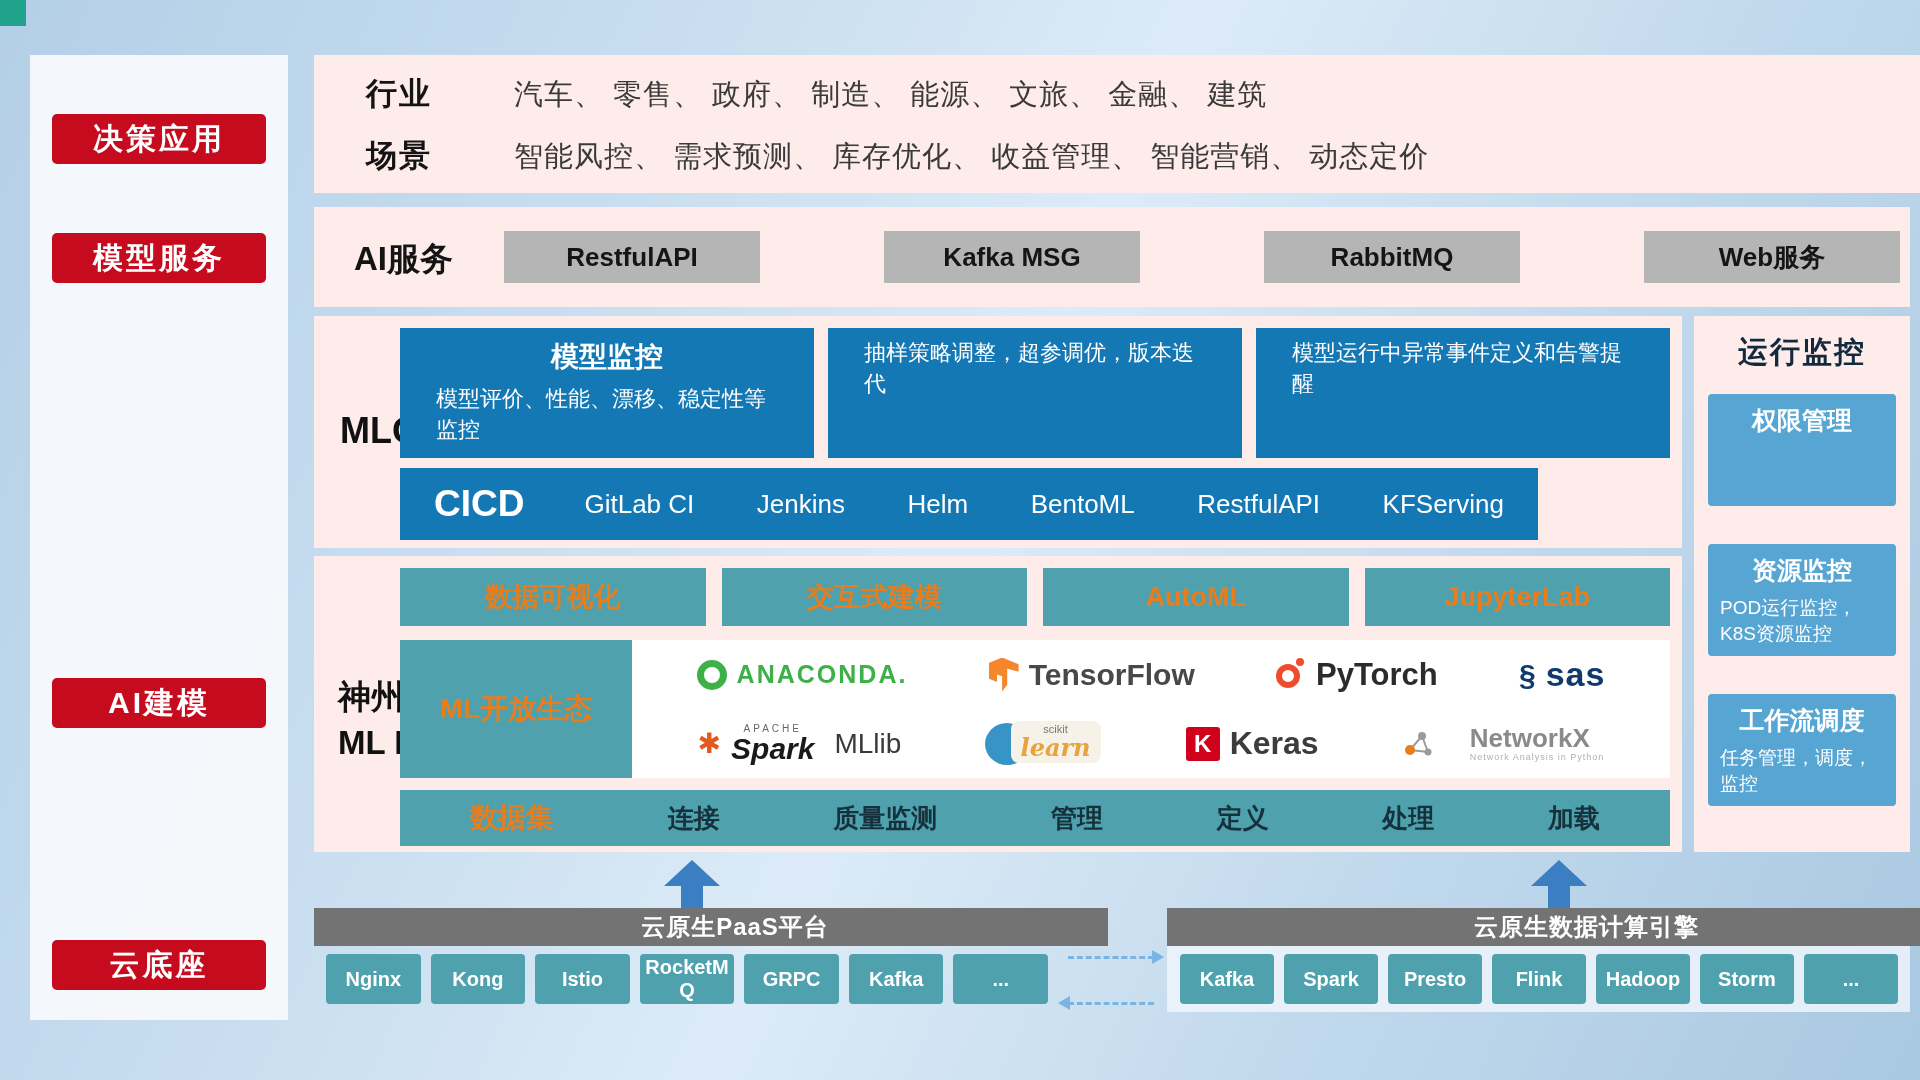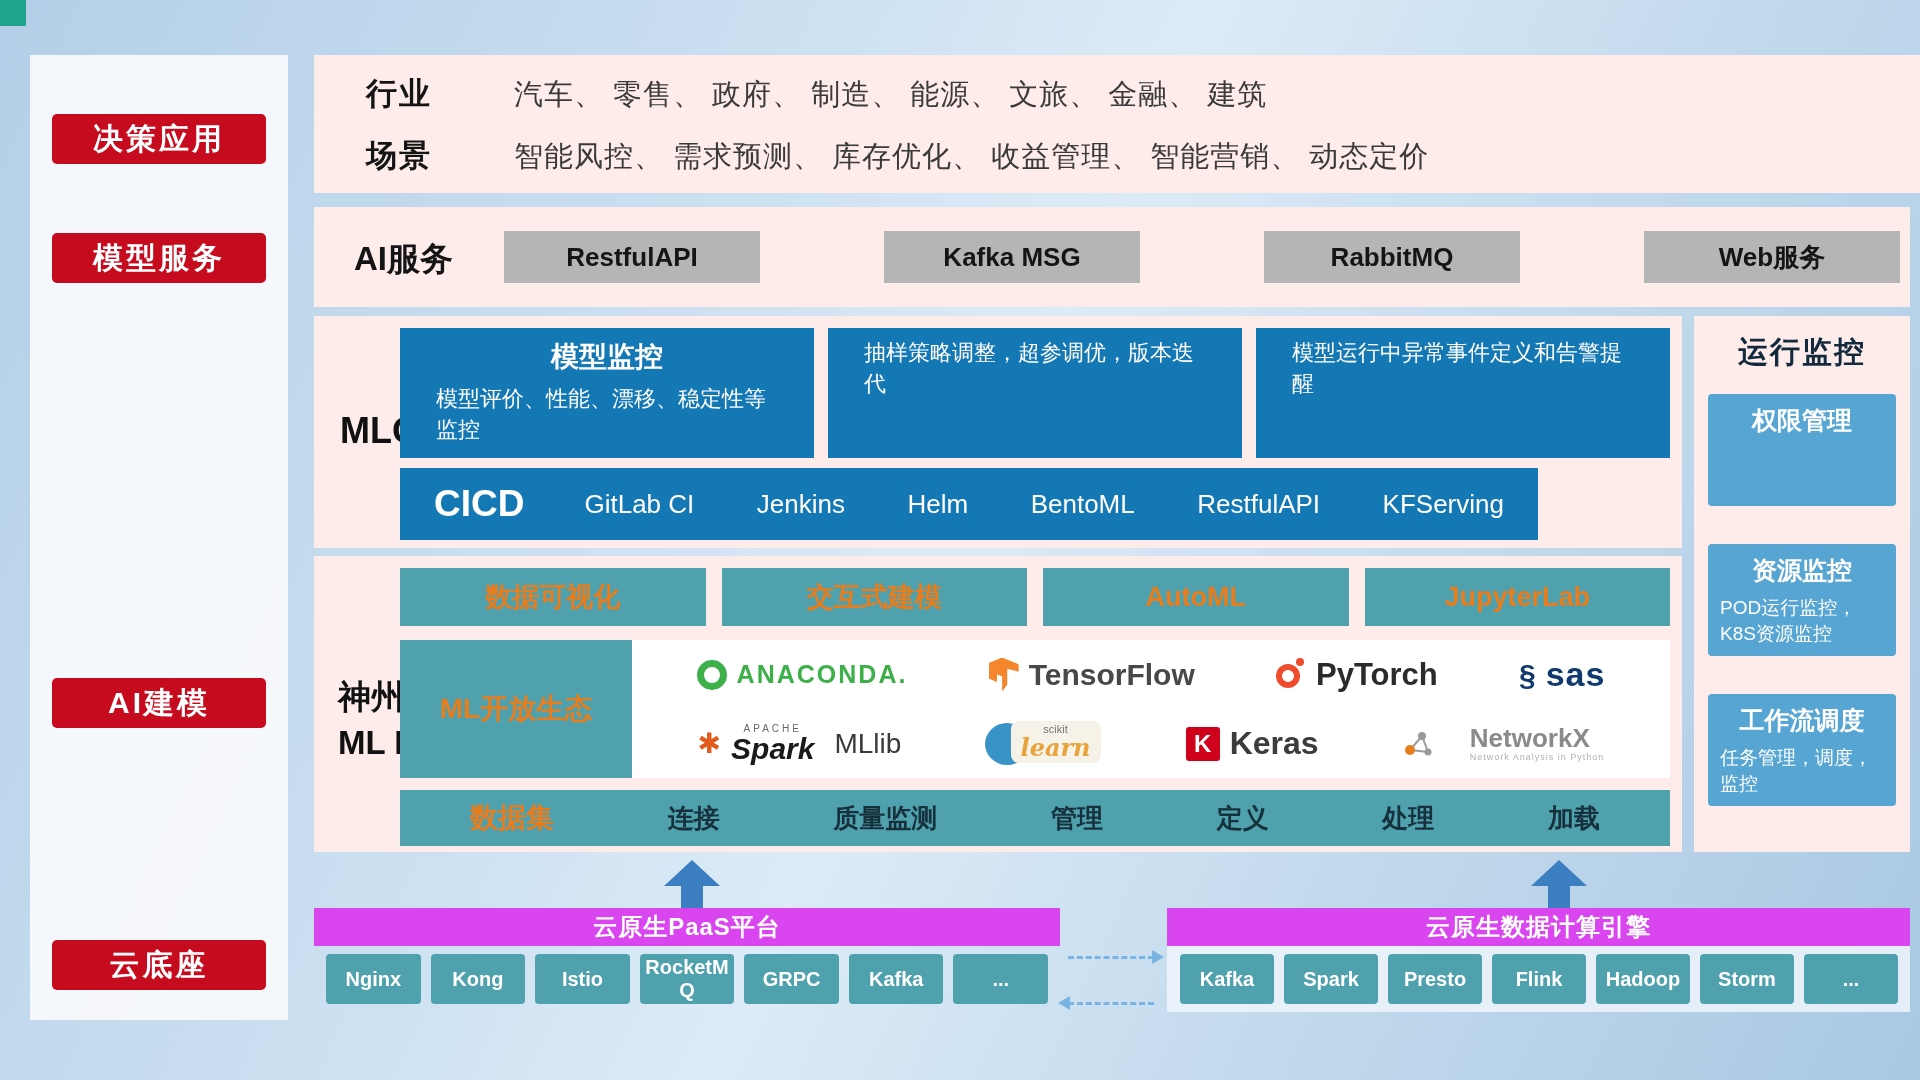--- a/index.html
+++ b/index.html
@@ -67,21 +67,21 @@
   .dataset{position:absolute;left:86px;top:234px;width:1270px;height:56px;background:#4ea1ad;display:flex;align-items:center;
     padding:0 70px;box-sizing:border-box;justify-content:space-between;}
   .ds-label{color:#e87d1e;font-weight:bold;font-size:28px;}
   .ds-item{color:#16313c;font-size:26px;font-weight:600;}
   
   .mon-title{position:absolute;left:0;top:16px;width:100%;text-align:center;font-size:30px;font-weight:bold;color:#13293d;letter-spacing:2px;}
   .mon-card{position:absolute;left:14px;width:188px;height:112px;background:#57a5d3;border-radius:4px;box-sizing:border-box;padding:10px 12px;color:#fff;}
   .mon-card-title{font-size:25px;font-weight:bold;text-align:center;margin-bottom:8px;}
   .mon-card-desc{font-size:19px;line-height:1.35;}
   
-  .bar-header{position:absolute;top:908px;height:38px;background:#d946ef;color:#fff;font-size:24px;font-weight:bold;display:flex;align-items:center;justify-content:center;letter-spacing:1px;}
+  .bar-header{position:absolute;top:908px;height:38px;background:#737373;color:#fff;font-size:24px;font-weight:bold;display:flex;align-items:center;justify-content:center;letter-spacing:1px;padding-left:48px;}
   .engine-bg{position:absolute;left:1167px;top:946px;width:743px;height:66px;background:rgba(238,245,251,0.85);}
   .chip-row{position:absolute;top:954px;display:flex;gap:10px;}
   .chip{flex:1;background:#4ea1ad;color:#fff;font-size:20px;font-weight:bold;display:flex;align-items:center;justify-content:center;
     text-align:center;border-radius:4px;height:50px;word-break:break-all;line-height:1.15;padding:0 4px;box-sizing:border-box;}
   .up-tri{position:absolute;width:0;height:0;border-left:28px solid transparent;border-right:28px solid transparent;border-bottom:26px solid #3b7fc2;}
   .up-stem{position:absolute;width:22px;height:22px;background:#3b7fc2;}
   .dash{position:absolute;border-top:3px dashed #7ab4e2;}
   .arrowhead-r{position:absolute;width:0;height:0;border-left:12px solid #7ab4e2;border-top:7px solid transparent;border-bottom:7px solid transparent;}
   .arrowhead-l{position:absolute;width:0;height:0;border-right:12px solid #7ab4e2;border-top:7px solid transparent;border-bottom:7px solid transparent;}
 </style>

